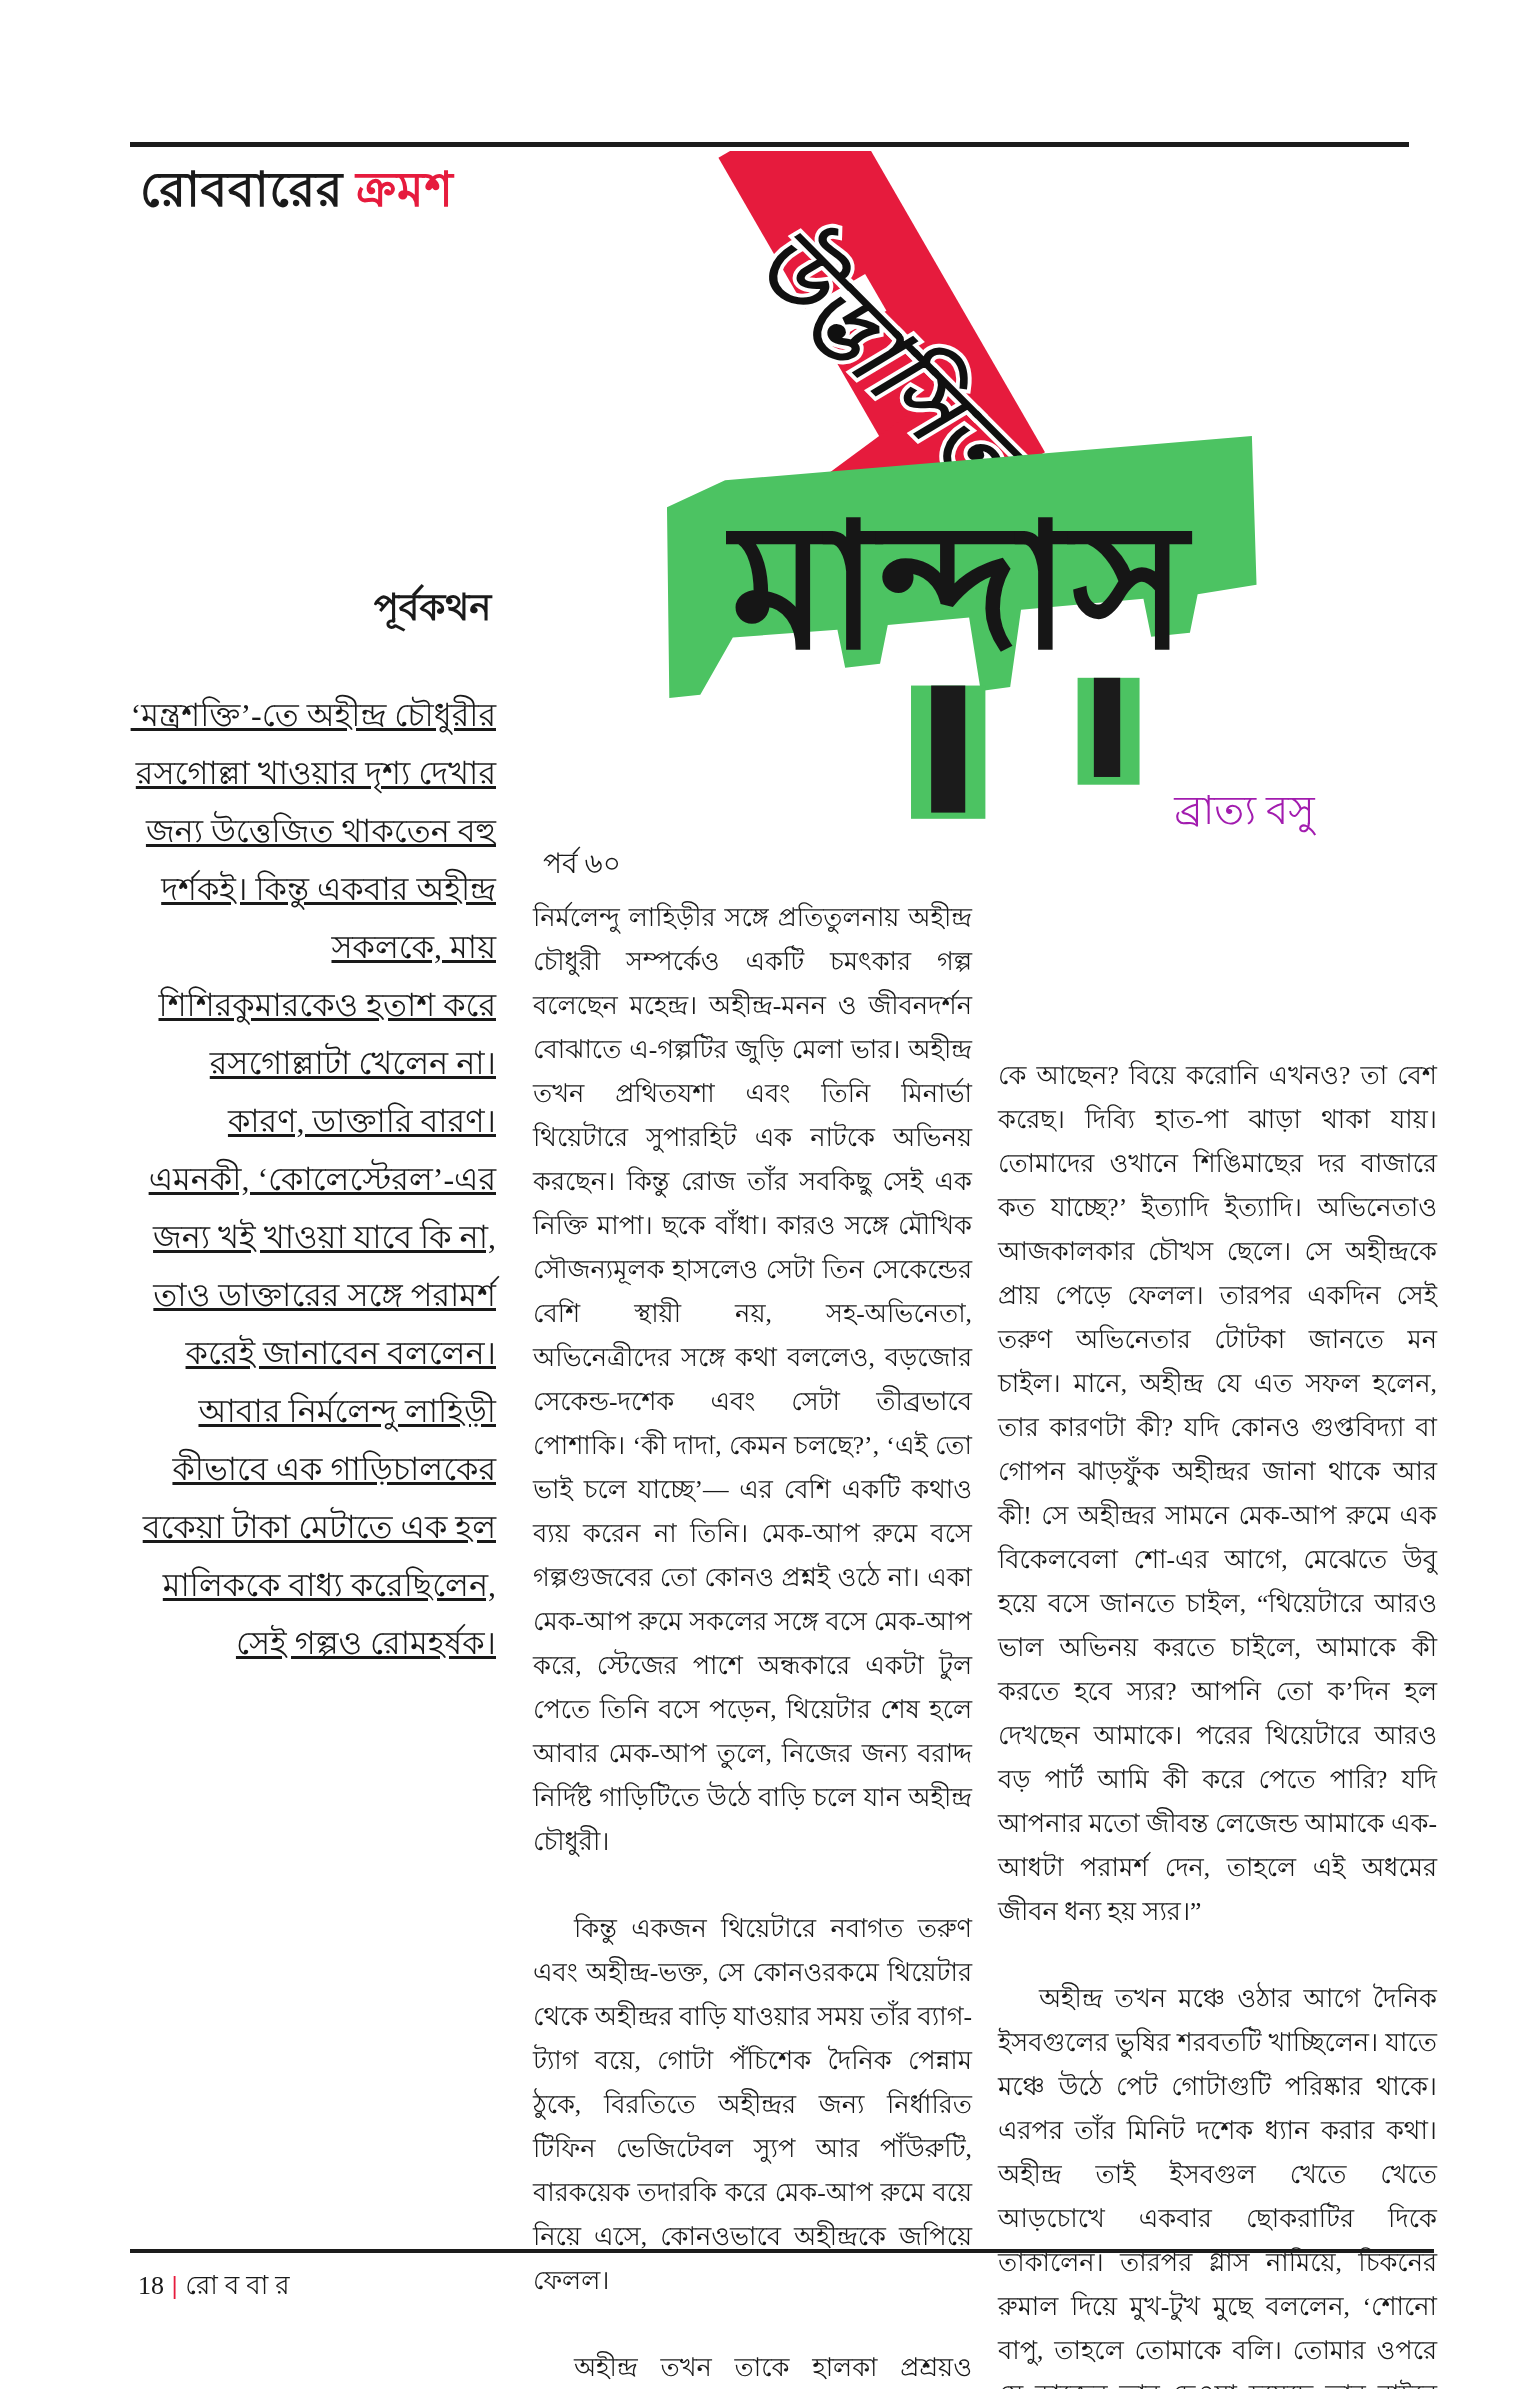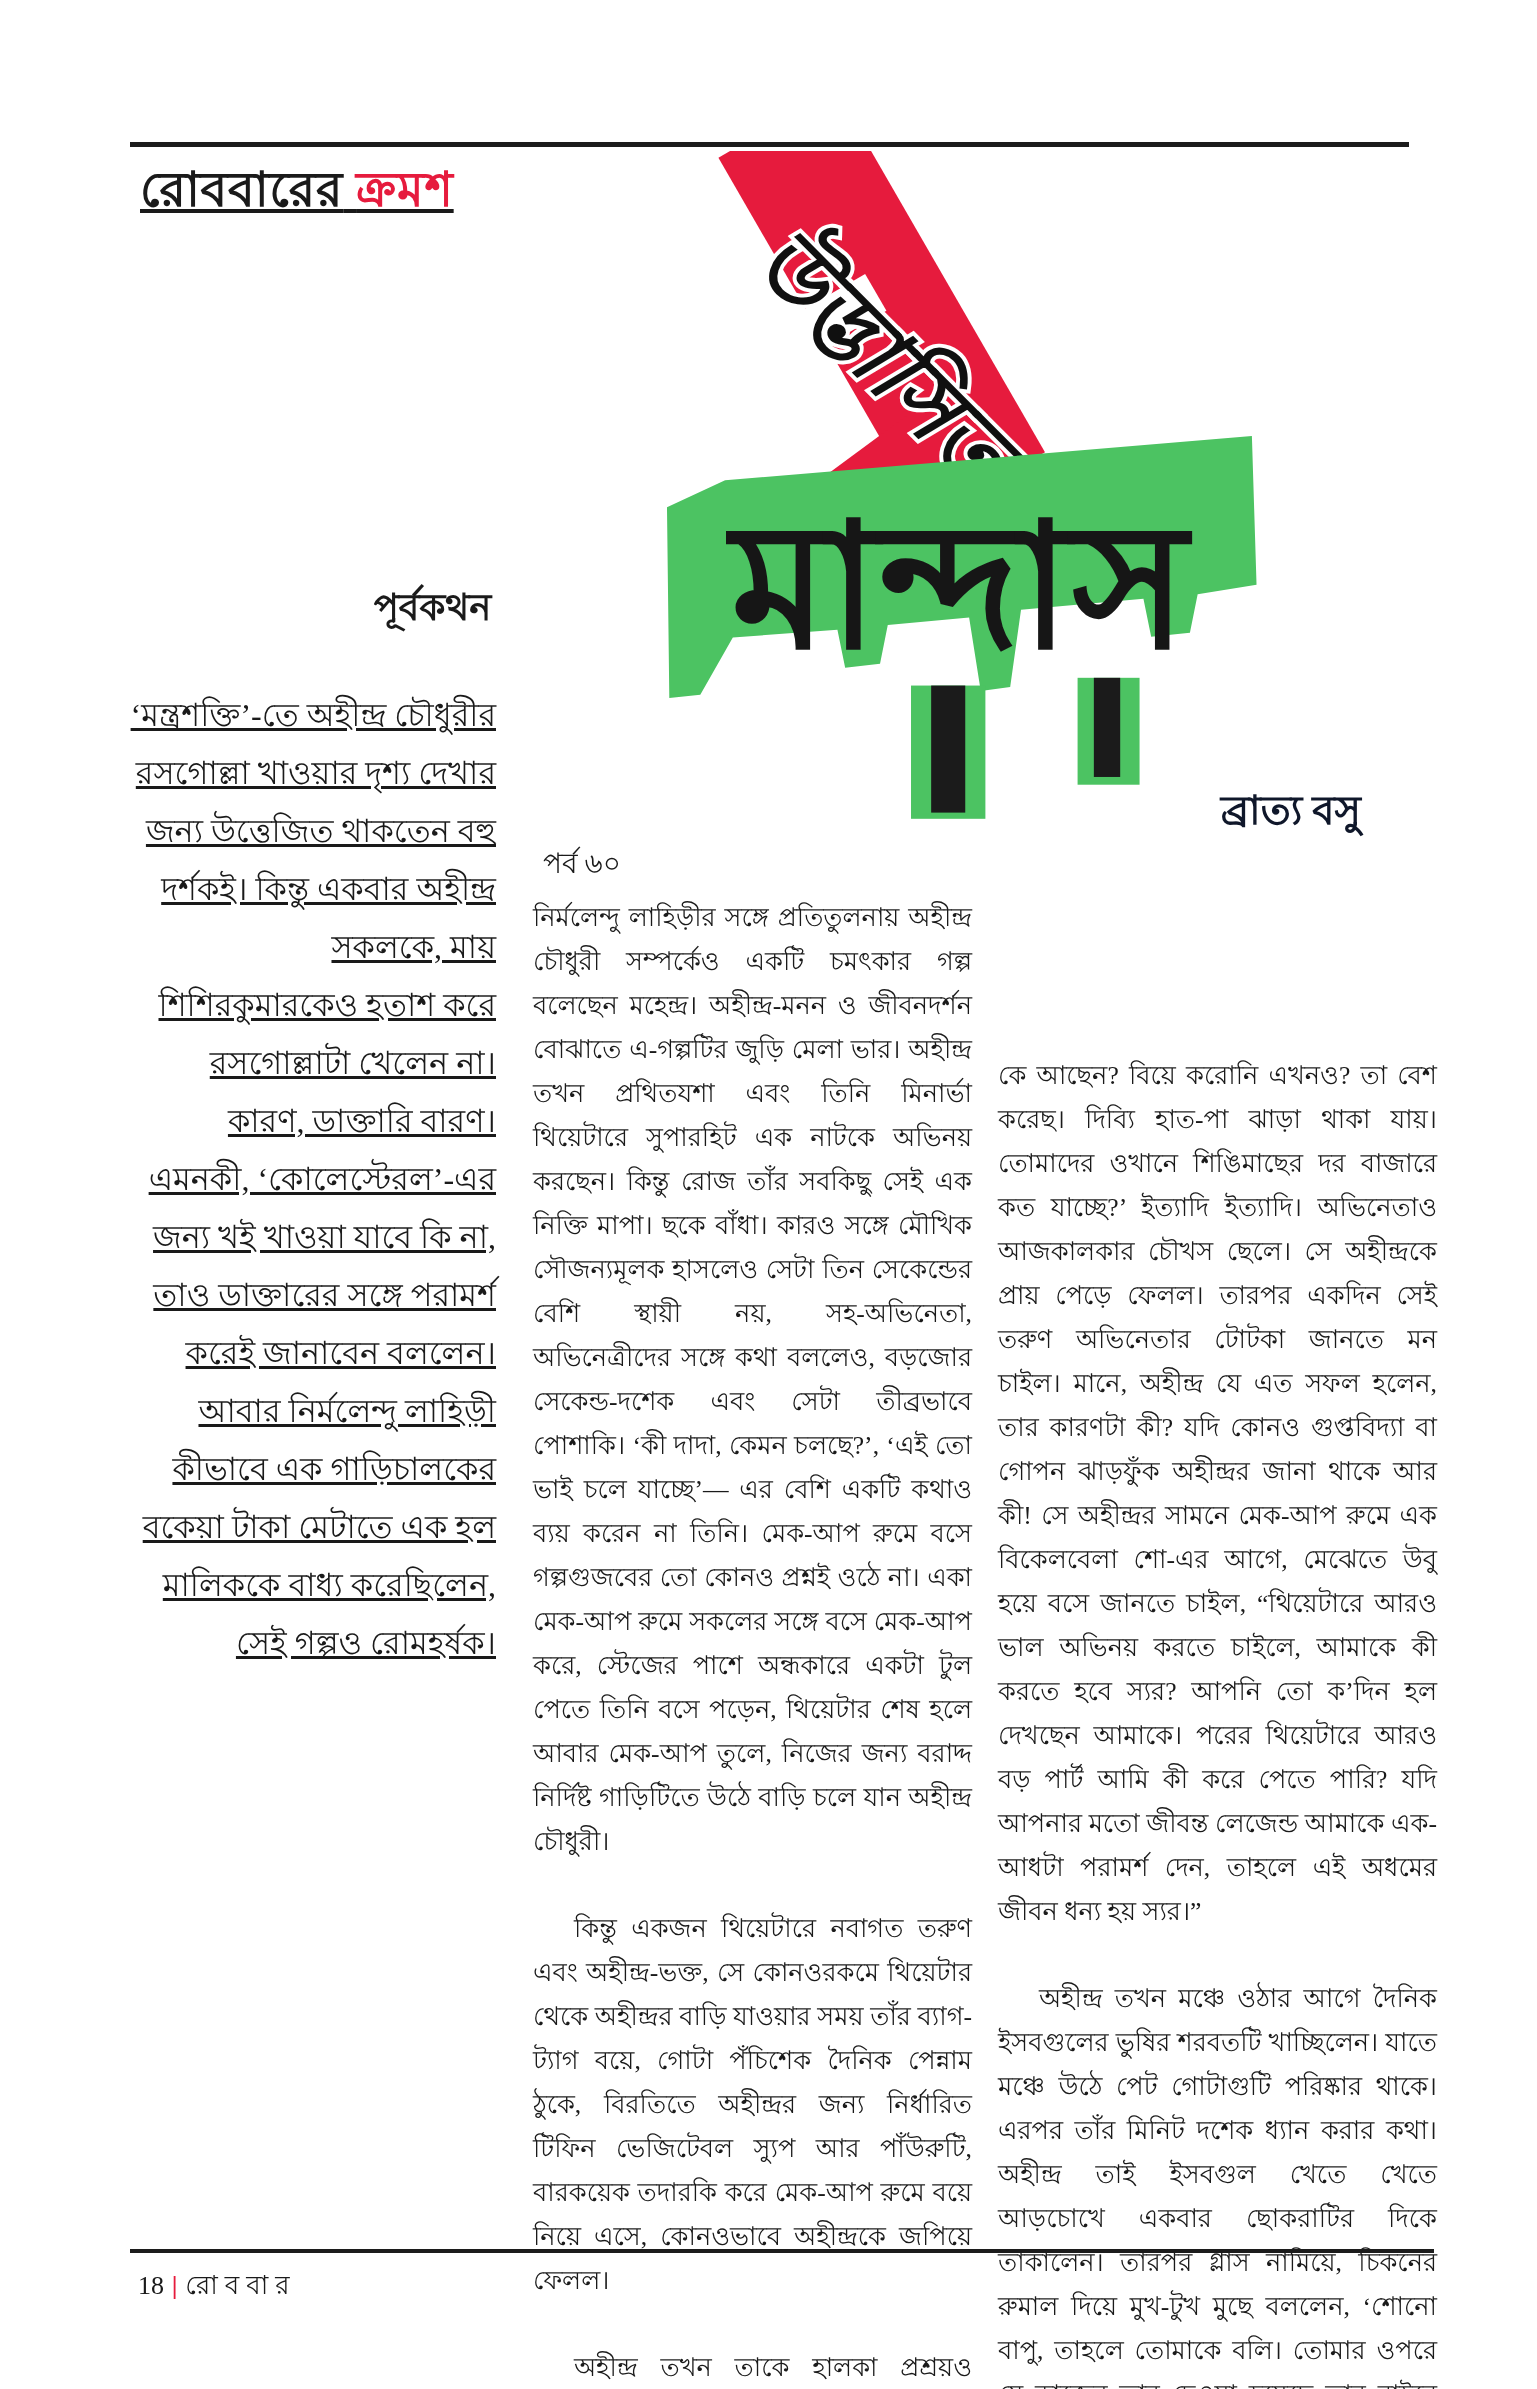--- a/index.html
+++ b/index.html
@@ -7,29 +7,29 @@
     position:relative;width:1538px;height:2389px;background:#ffffff;
     margin:0 auto;overflow:hidden;
     font-family:"Liberation Serif","DejaVu Serif",serif;color:#1a1a1a;
   }
   .rule{position:absolute;background:#1c1c1c;}
   #top-rule{left:130px;top:142px;width:1279px;height:4.7px;}
   #bottom-rule{left:130px;top:2249px;width:1304px;height:3.9px;}
 
   #page-title{
     position:absolute;left:140px;top:153px;font-size:48px;font-weight:600;
-    letter-spacing:0.8px;white-space:nowrap;text-decoration:underline;
+    letter-spacing:0.8px;white-space:nowrap;
   }
   #page-title .red{color:#e61b3d;}
 
   #logo-art{position:absolute;left:655px;top:151px;width:605px;height:674px;}
 
   #byline{
-    position:absolute;left:1128px;top:779px;width:233px;text-align:right;
-    font-size:40px;font-weight:700;color:#0f172a;white-space:nowrap;
+    position:absolute;left:1128px;top:779px;width:233px;text-align:center;
+    font-size:40px;font-weight:400;color:#a21caf;white-space:nowrap;
   }
   #episode{position:absolute;left:543px;top:842px;font-size:28px;}
 
   #intro-col{position:absolute;left:130px;top:578px;width:366px;text-align:right;}
   #intro-heading{font-size:37px;font-weight:700;margin:0 4.7px 45px 0;}
   #intro-body{font-size:32px;line-height:58px;font-weight:500;margin:0;text-decoration:underline;}
 
   .body-col{position:absolute;width:439px;font-size:25.6px;line-height:44px;
     text-align:justify;}
   #mid-col{left:533px;top:896px;}

